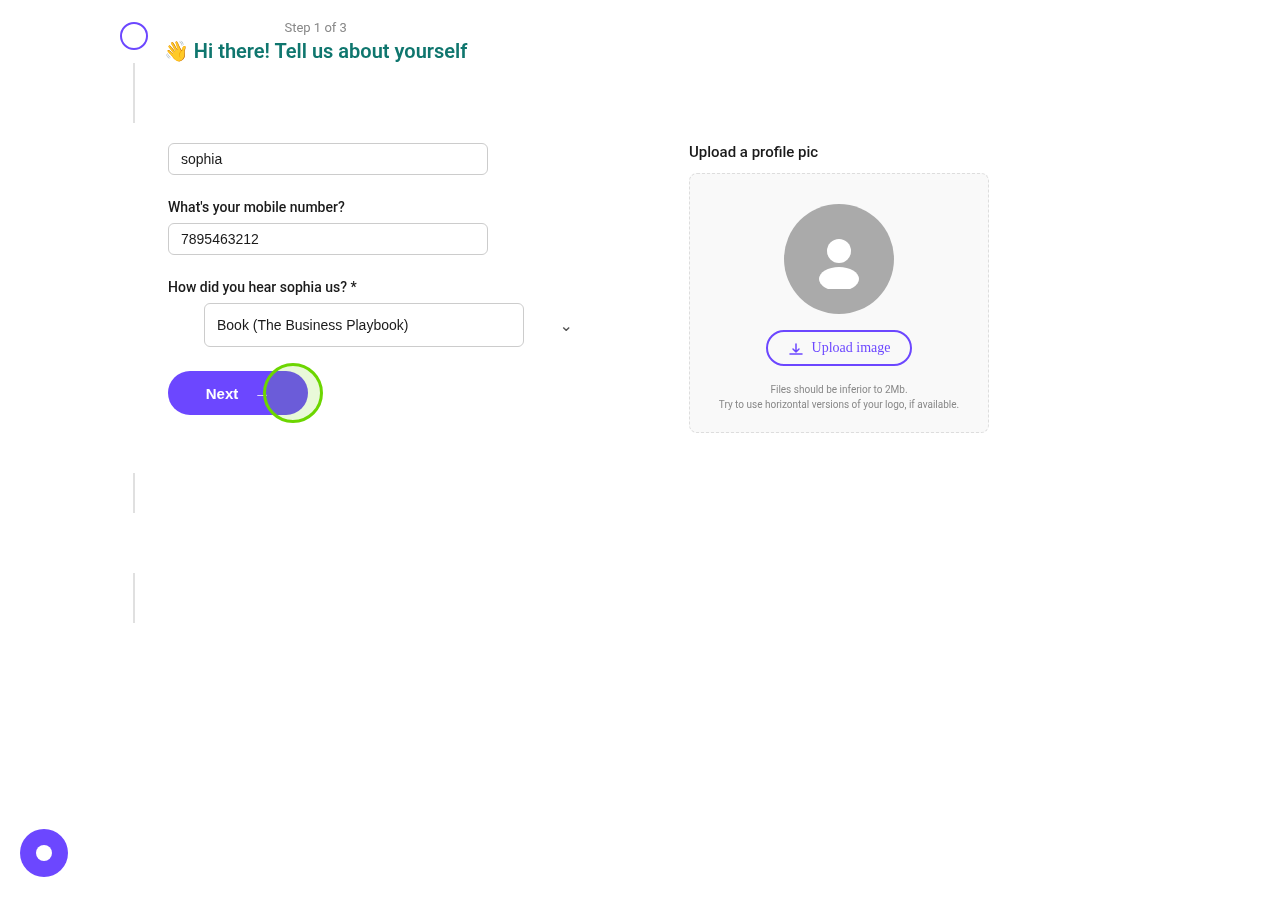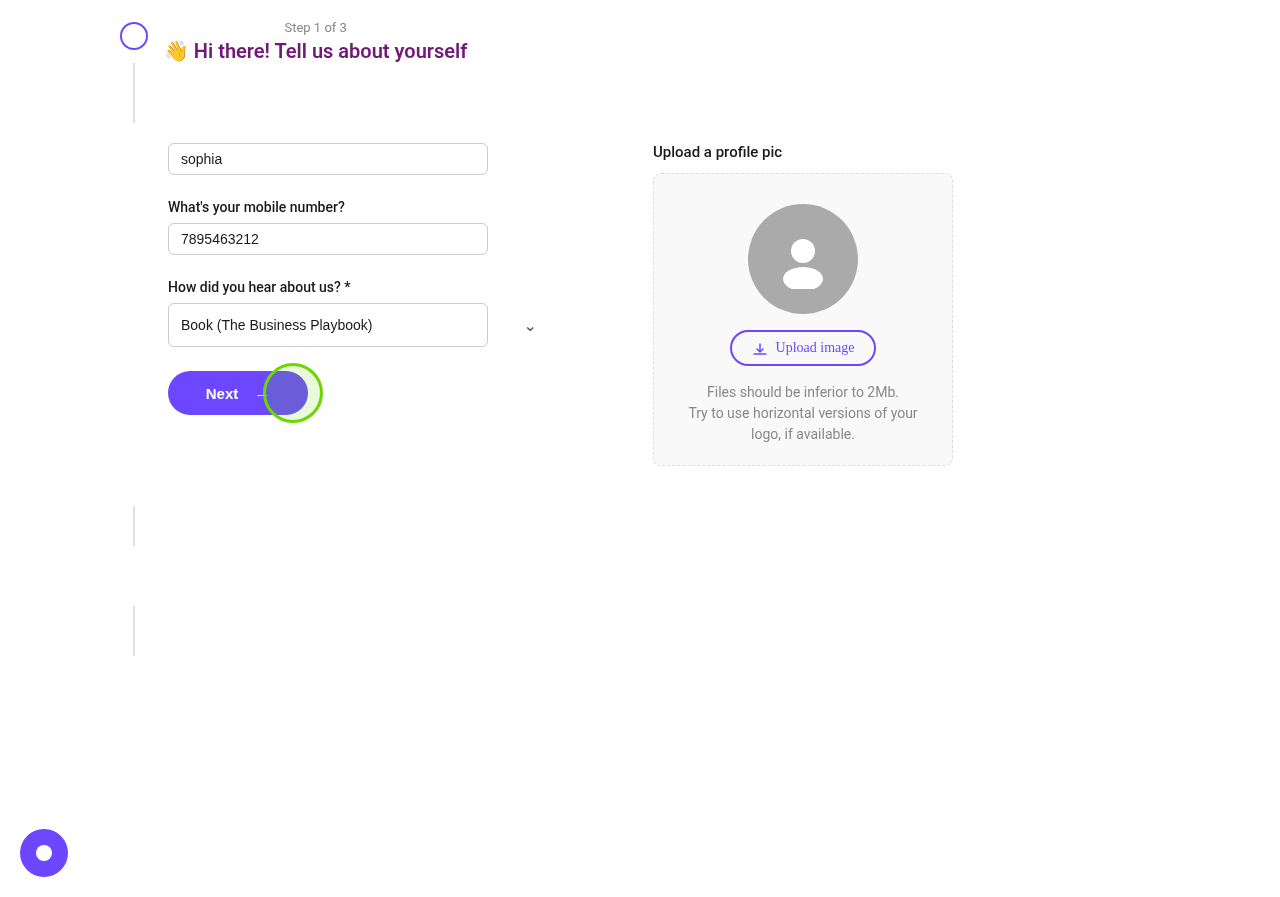--- a/index.html
+++ b/index.html
@@ -61,21 +61,21 @@
 
     .step-label {
       font-size: 13px;
       color: #888888;
       margin-bottom: 4px;
     }
 
     .step-title {
       font-size: 20px;
       font-weight: 600;
-      color: #701a75;
+      color: #0f766e;
     }
 
     
     .step-line {
       width: 2px;
       background: #e0e0e0;
       margin-left: 133px;
       height: 60px;
     }
 
@@ -136,20 +136,21 @@
       color: #1a1a1a;
       outline: none;
       appearance: none;
       background: #ffffff;
       cursor: pointer;
     }
 
     .select-wrapper {
       position: relative;
       width: 381px;
+      margin-left: 36px;
     }
 
     .select-chevron {
       position: absolute;
       right: 12px;
       top: 50%;
       transform: translateY(-50%);
       pointer-events: none;
       color: #555;
       font-size: 16px;
@@ -194,21 +195,21 @@
       background: transparent;
       border-radius: 24px;
       padding: 8px 20px;
       font-size: 14px;
       font-weight: 500;
       cursor: pointer;
       font-family: Liberation Serif, serif;
     }
 
     .upload-hint {
-      font-size: 14px;
+      font-size: 10px;
       color: #888888;
       text-align: center;
       line-height: 1.5;
     }
 
     
     .next-btn {
       width: 140px;
       height: 44px;
       background: #6c47ff;
@@ -296,21 +297,21 @@
         <div class="field-group">
           <input type="text" class="field-input" value="sophia" style="">
         </div>
 
         <div class="field-group">
           <label class="field-label">What's your mobile number?</label>
           <input type="text" class="field-input" value="7895463212" style="">
         </div>
 
         <div class="field-group">
-          <label class="field-label">How did you hear about us? *</label>
+          <label class="field-label">How did you hear sophia us? *</label>
           <div class="select-wrapper">
             <select class="field-select">
               <option value="book" selected="">Book (The Business Playbook)</option>
               <option value="google">Google</option>
               <option value="social">Social Media</option>
               <option value="referral">Friend/Referral</option>
               <option value="other">Other</option>
             </select>
             <span class="select-chevron">⌄</span>
           </div>

